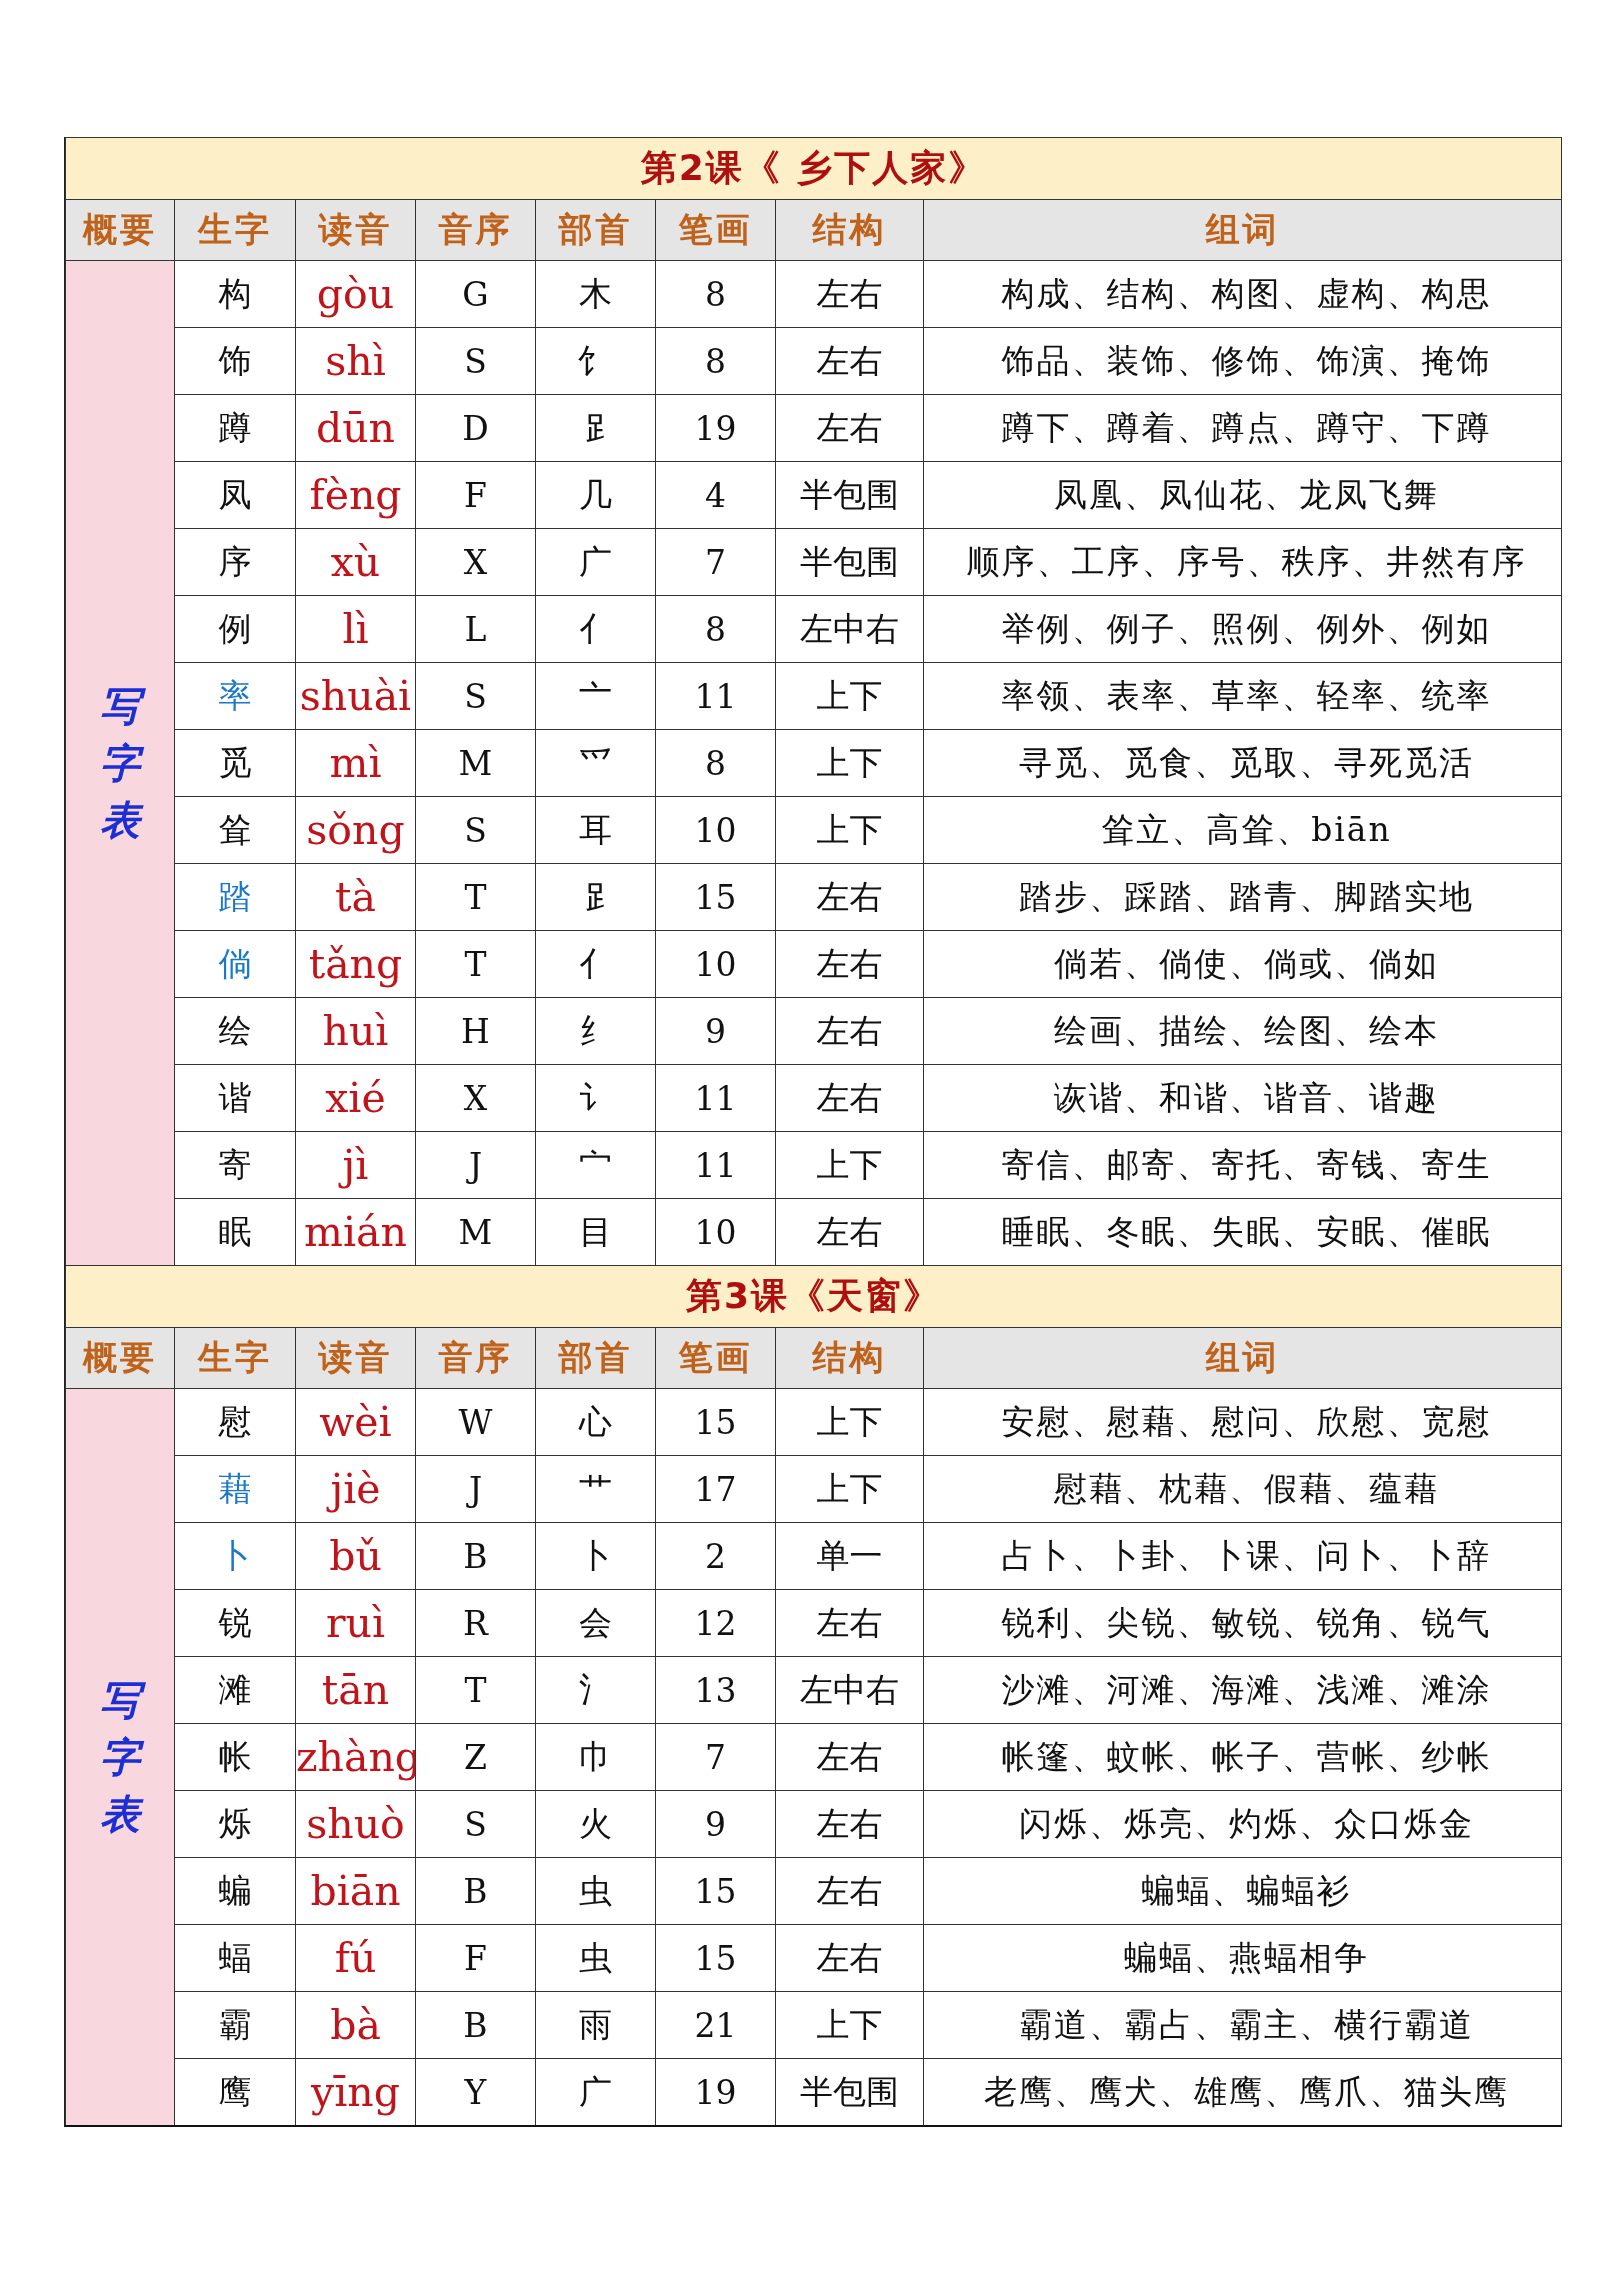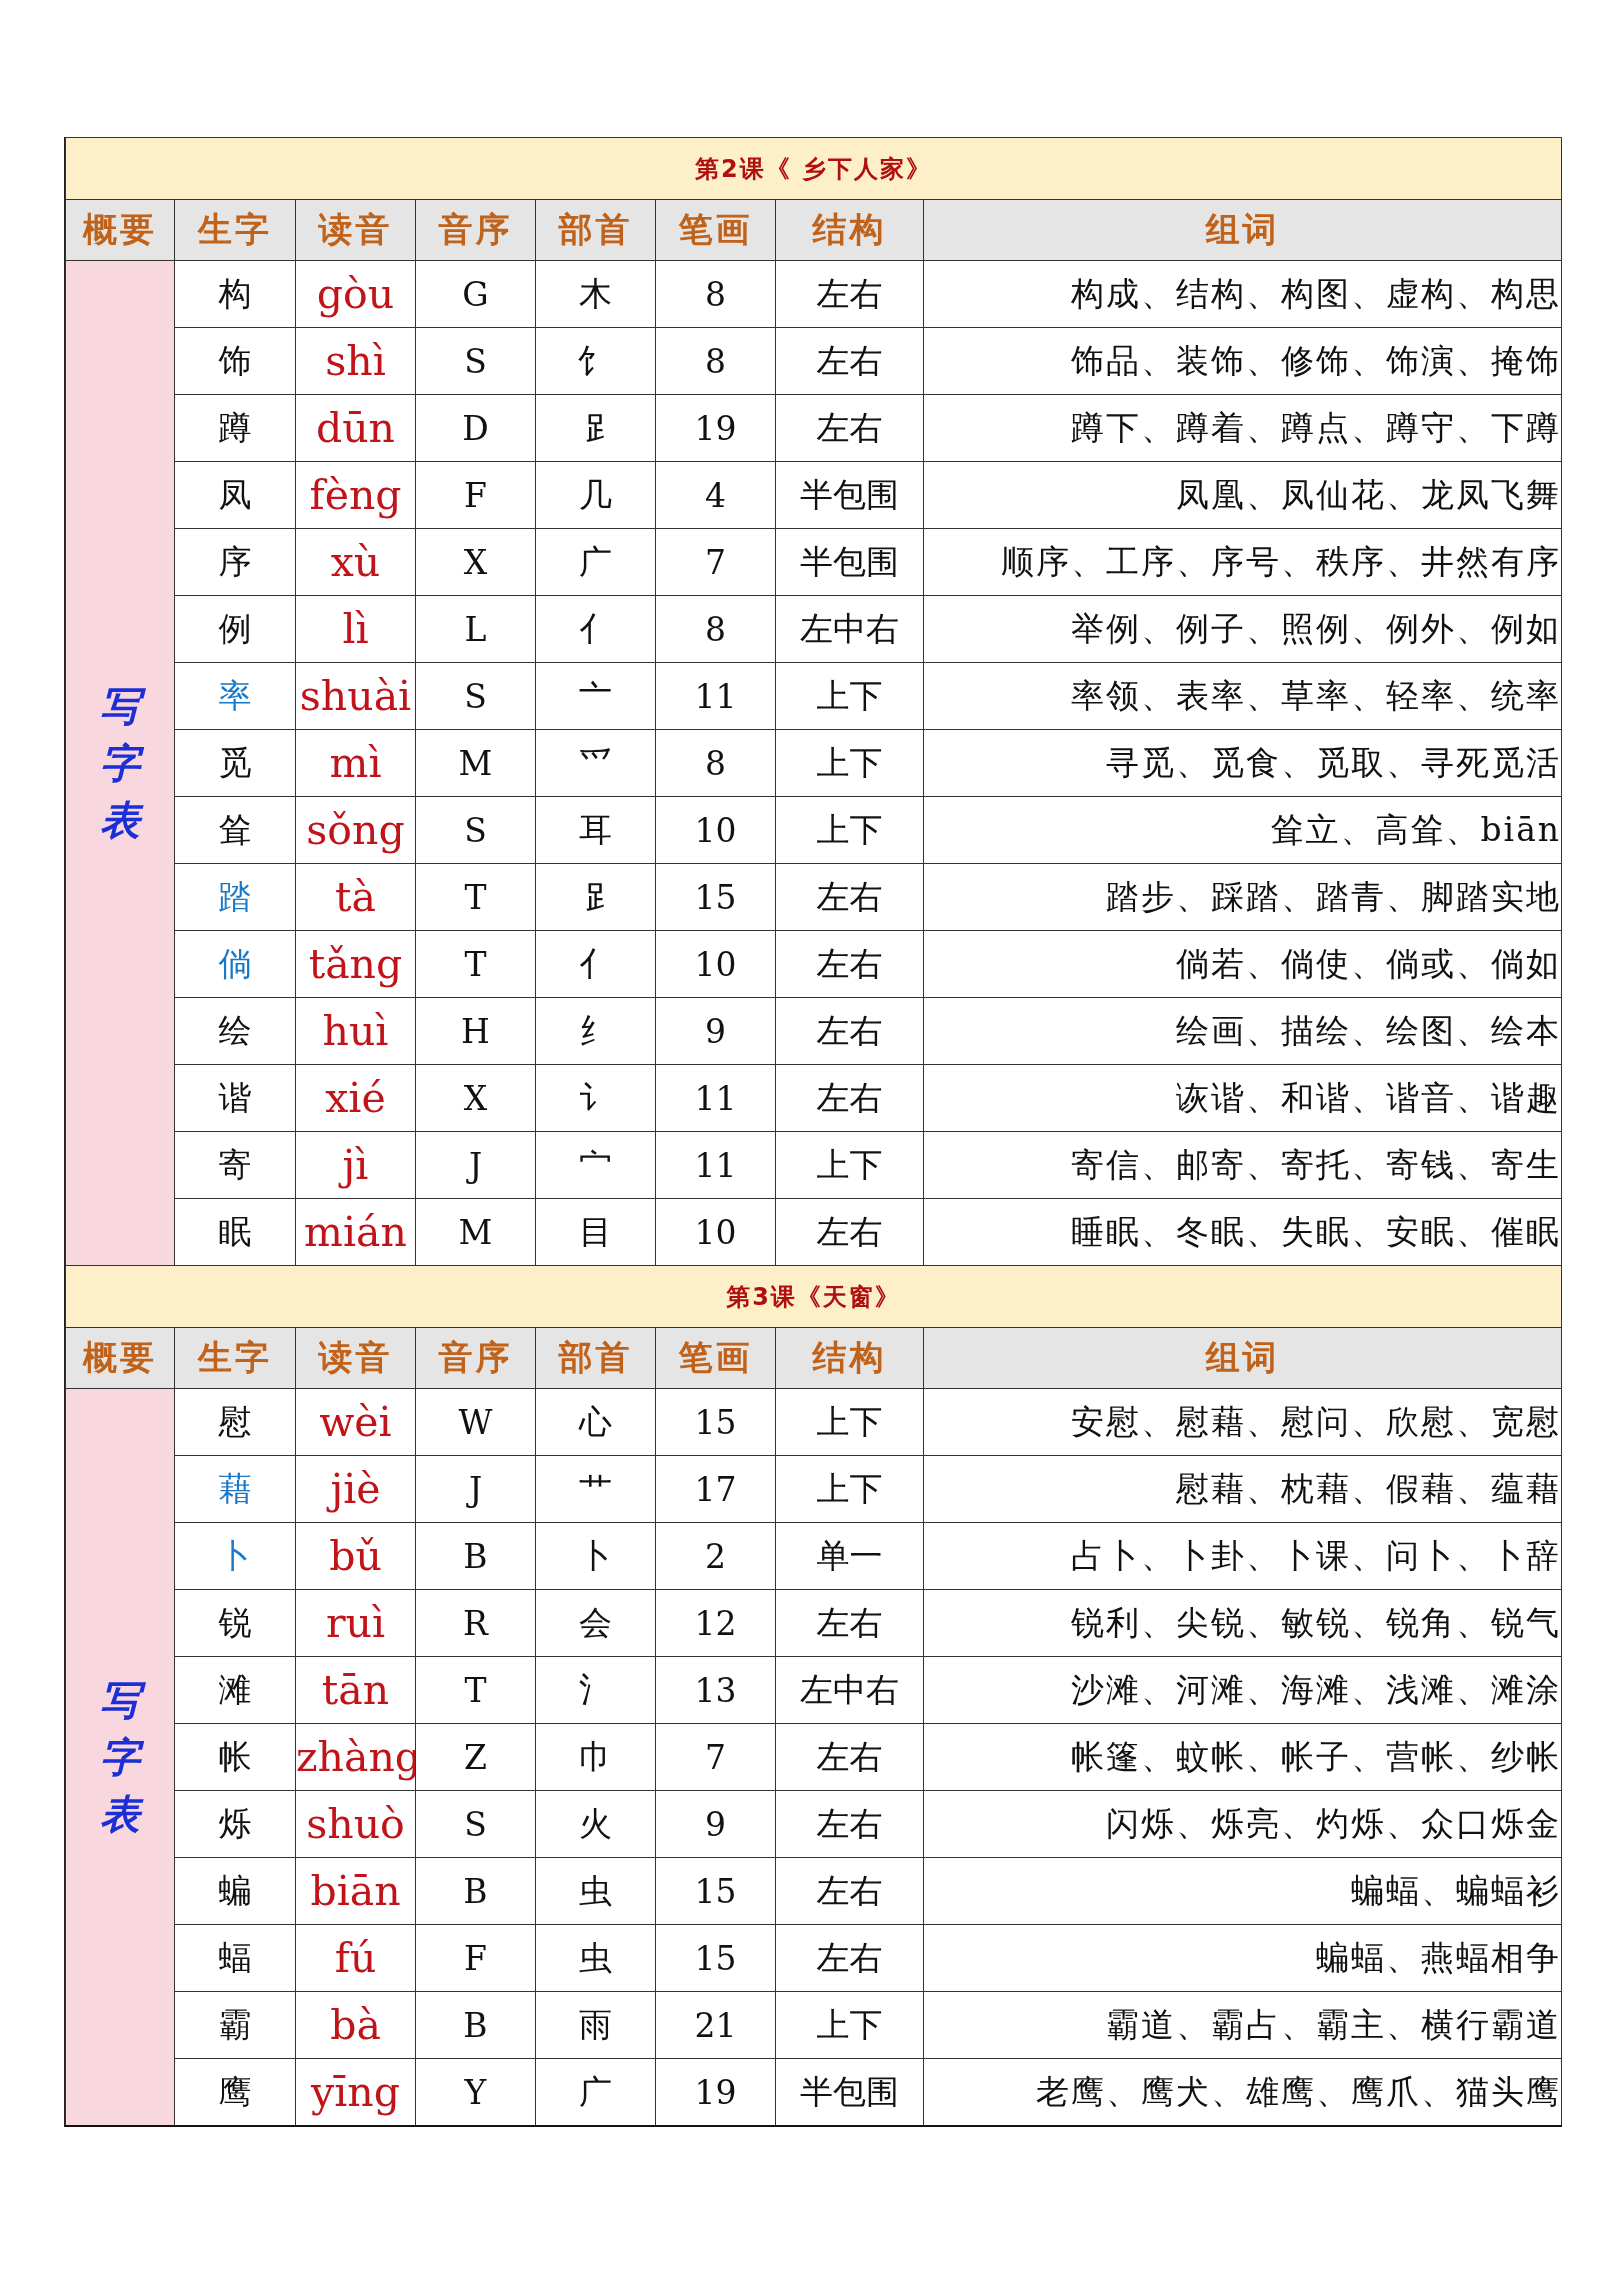--- a/index.html
+++ b/index.html
@@ -1,26 +1,26 @@
 <!DOCTYPE html>
 <html style="font-size:7.9px"><head>
 <meta charset="utf-8">
 <style>
   html, body { margin:0; padding:0; background:#ffffff; }
   body { width:1623px; height:2295px; position:relative; font-family:"DejaVu Serif", serif; }
   .sheet { position:absolute; left:64px; top:137px; width:1495px; border-right:2.9px solid #111; border-left:1.5px solid #222; }
   table { border-collapse:collapse; width:1495px; table-layout:fixed; }
   td { border:1.5px solid #333; text-align:center; vertical-align:middle; padding:0; overflow:hidden; white-space:nowrap; }
-  .title-row td { background:#fdf0c8; height:61px; color:#b00f0f; font-weight:bold; font-size:24px; font-family:"DejaVu Sans", sans-serif; letter-spacing:2px; }
+  .title-row td { background:#fdf0c8; height:61px; color:#b00f0f; font-weight:bold; font-size:36px; font-family:"DejaVu Sans", sans-serif; letter-spacing:2px; }
   .head-row td { background:#e5e5e5; height:60px; color:#c0621a; font-size:34px; font-family:"DejaVu Sans", sans-serif; font-weight:bold; letter-spacing:2.9px; }
   .data-row td { height:66px; font-size:33px; color:#111; background:#fff; }
   td.summary { background:#f9d7de; color:#1c2ed6; font-size:40px; font-weight:bold; white-space:normal; line-height:57px; font-family:"DejaVu Sans", sans-serif;font-style:italic; }
   td.char.hl { color:#1a78c8; }
   td.pinyin { color:#c0141a; font-size:41px; }
-  td.words { text-align:right; padding-left:7.9px; letter-spacing:2px; }
+  td.words { text-align:center; padding-left:7.9px; letter-spacing:2px; }
   .bottom-border { border-bottom:2.9px solid #111; }
 </style>
 </head>
 <body>
 
 <div class="sheet">
   <table id="main-table">
     <colgroup>
       <col style="width:109px">
         <col style="width:121px">

